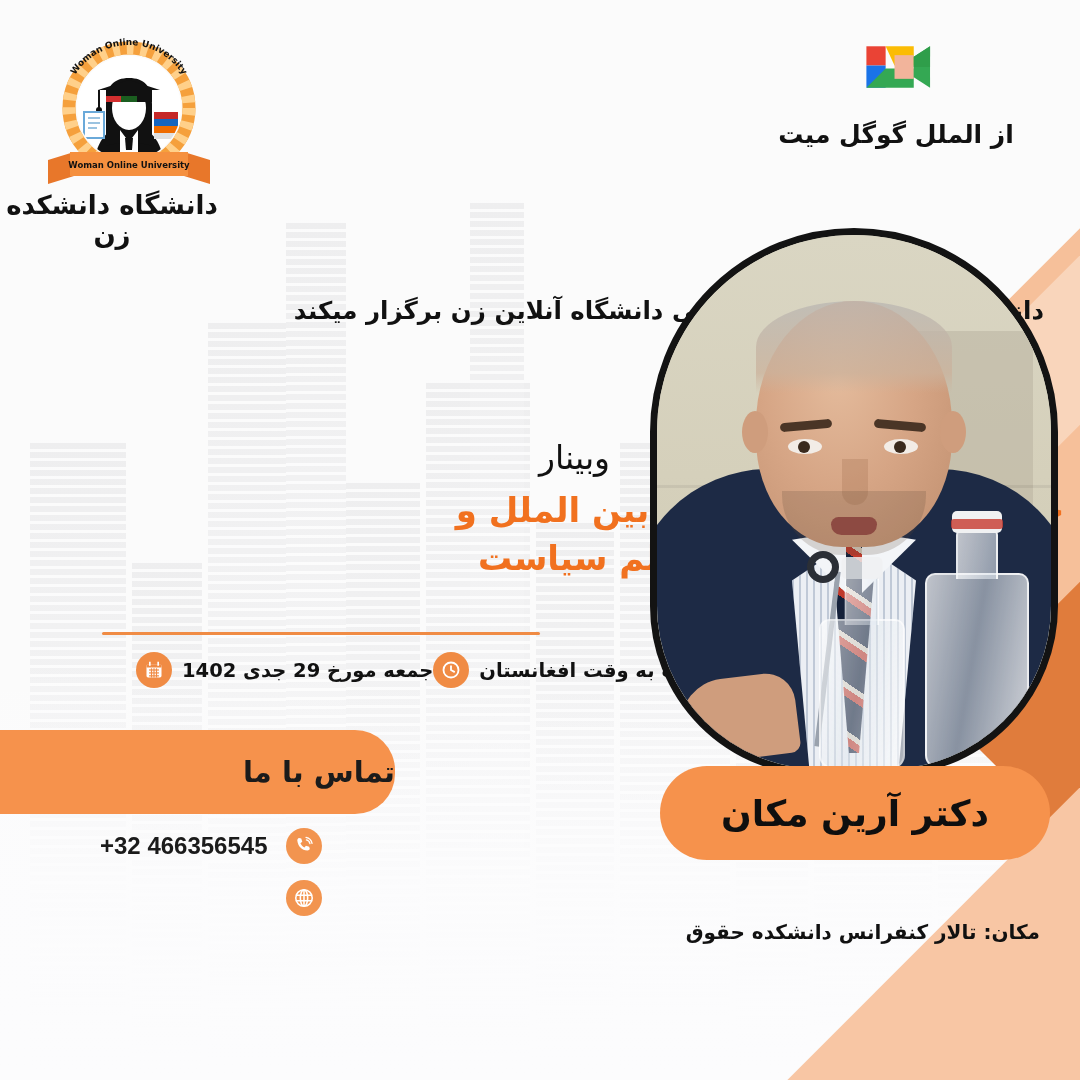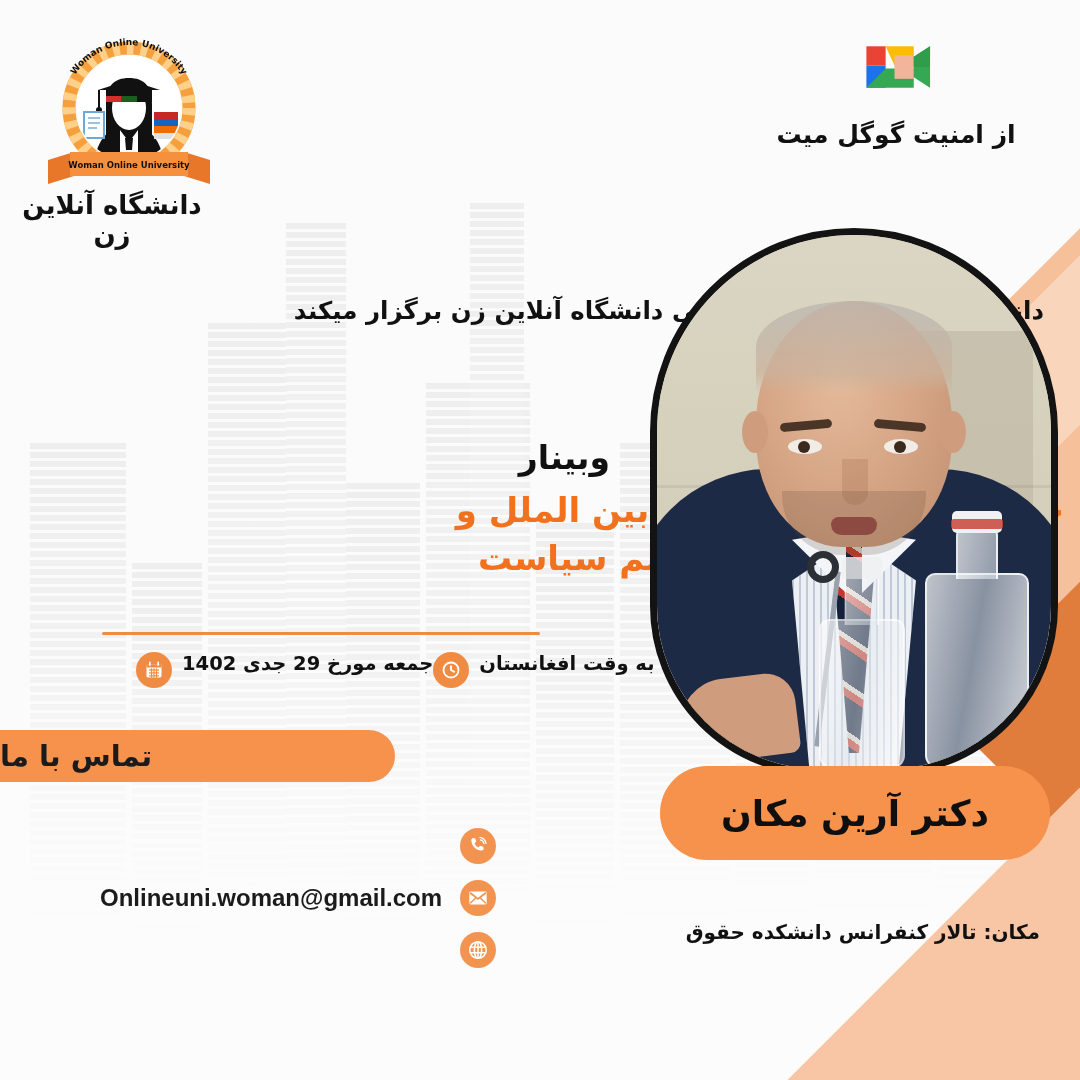--- a/index.html
+++ b/index.html
@@ -105,58 +105,58 @@
   
   .faculty-line{
     position:absolute; right:36px; top:296px;
     font-size:24.5px; font-weight:bold; color:#111;
     white-space:nowrap;
   }
 
   
   .webinar-label{
     position:absolute; right:470px; top:438px;
-    font-size:33px; font-weight:bold; color:#111;
+    font-size:33px; font-weight:normal; color:#111;
   }
   .webinar-title{
     position:absolute; right:0; top:486px; width:640px;
     text-align:center;
     font-size:34px; font-weight:bold; line-height:1.42;
     color:#f1711f;
   }
   .webinar-title .l2{ display:block; }
 
   
   .divider{
     position:absolute; left:102px; top:632px; width:438px; height:3px;
     background:#f08b44; border-radius:2px;
   }
 
   
   .meta-row{
     position:absolute; left:100px; top:648px; width:546px; height:44px;
     display:flex; flex-direction:row-reverse; align-items:center; gap:0;
   }
-  .meta-item{ display:flex; flex-direction:row-reverse; align-items:flex-start; gap:10px; }
+  .meta-item{ display:flex; flex-direction:row-reverse; align-items:center; gap:10px; }
   .meta-item.first{ margin-left:36px; }
   .ic-circle{
     width:36px; height:36px; border-radius:50%;
     background:#f08b44; display:flex; align-items:center; justify-content:center;
     flex:0 0 36px;
   }
   .ic-circle svg{ width:20px; height:20px; display:block; }
   .meta-text{ font-size:19.5px; font-weight:bold; color:#111; white-space:nowrap; }
 
   
   .contact-pill{
     position:absolute; left:0; top:730px;
-    width:395px; height:52px;
+    width:395px; height:84px;
     background:#f6924c;
     border-radius:0 40px 40px 0;
-    display:flex; align-items:center; justify-content:flex-end;
+    display:flex; align-items:center; justify-content:flex-start;
   }
   .contact-pill span{ font-size:29px; font-weight:bold; color:#1b1b1b; }
 
   
   .contact-list{ position:absolute; left:100px; top:820px; }
   .contact-row{
     display:flex; flex-direction:row; align-items:center; gap:18px;
     height:52px;
   }
   .c-ic{
@@ -405,33 +405,33 @@
 
         <g>
           <path d="M 8 126 L 34 118 L 34 142 L 8 150 Z" fill="#e8772a"></path>
           <path d="M 170 126 L 144 118 L 144 142 L 170 150 Z" fill="#e8772a"></path>
           <path d="M 30 118 L 148 118 L 148 142 L 30 142 Z" fill="#f5903f"></path>
           <text x="89" y="134" font-size="8.5" font-weight="bold" fill="#111111" text-anchor="middle" font-family="DejaVu Sans, sans-serif">Woman Online University</text>
         </g>
       </svg>
     </div>
 
-    <div class="uni-name">دانشگاه آنلاین زن</div>
+    <div class="uni-name">دانشگاه دانشکده زن</div>
 
     <div class="meet-wrap">
       <svg class="meet-logo" viewBox="0 0 120 100" xmlns="http://www.w3.org/2000/svg">
         <polygon points="20,22 46,22 46,48 20,48" fill="#ea4335"></polygon>
         <polygon points="20,48 46,48 46,78 20,78" fill="#1a73e8"></polygon>
         <polygon points="46,22 84,22 84,48 58,48" fill="#fbbc04"></polygon>
         <polygon points="20,78 84,78 84,52 46,52" fill="#34a853"></polygon>
         <polygon points="58,34 84,34 84,66 58,66" fill="#f2b49b"></polygon>
         <polygon points="84,36 106,22 106,78 84,64" fill="#34a853"></polygon>
         <polygon points="84,36 106,22 106,50 84,50" fill="#2f9e4a"></polygon>
       </svg>
-      <div class="meet-label">از امنیت گوگل میت</div>
+      <div class="meet-label">از الملل گوگل میت</div>
     </div>
 
     <div class="faculty-line">دانشکده حقوق و علوم سیاسی دانشگاه آنلاین زن برگزار میکند</div>
 
     <div class="webinar-label">وبینار</div>
     <div class="webinar-title">
       <span class="l1">خاستگاه مطالعات امنیت بین الملل و</span>
       <span class="l2">جایگاه آکادمیک آن در علم سیاست</span>
     </div>
 
@@ -473,30 +473,21 @@
     </div>
 
     <div class="contact-list">
       <div class="contact-row">
         <span class="c-ic">
           <svg viewBox="0 0 24 24">
             <path fill="#ffffff" d="M6.6 3.2 9 3.9l1.1 3.5-2 1.6c.9 2 2.4 3.6 4.4 4.6l1.6-2 3.5 1.1.7 2.4c-.2 1.2-1.4 2-2.7 1.9C9.5 16.6 5.4 12.4 4.7 6 4.6 4.7 5.4 3.5 6.6 3.2z"></path>
             <path fill="none" stroke="#ffffff" stroke-width="1.4" stroke-linecap="round" d="M14.6 5.4a5.2 5.2 0 0 1 3.9 3.9M14.2 2.6a8.3 8.3 0 0 1 6.6 6.6"></path>
           </svg>
         </span>
-      </div>
-      <div class="contact-row">
-        <span class="c-ic">
-          <svg viewBox="0 0 24 24">
-            <rect x="2.5" y="5" width="19" height="14" rx="1.6" fill="#ffffff"></rect>
-            <path d="M3.4 6.2 12 13l8.6-6.8" fill="none" stroke="#f2944f" stroke-width="2"></path>
-            <path d="M3.4 17.8 9.6 12M20.6 17.8 14.4 12" fill="none" stroke="#f2944f" stroke-width="1.6"></path>
-          </svg>
-        </span>
-        <span class="c-text">Onlineuni.woman@gmail.com</span>
+        <span class="c-text">+32 466356545</span>
       </div>
       <div class="contact-row">
         <span class="c-ic">
           <svg viewBox="0 0 24 24" fill="none" stroke="#ffffff" stroke-width="1.7">
             <circle cx="12" cy="12" r="9"></circle>
             <ellipse cx="12" cy="12" rx="4" ry="9"></ellipse>
             <line x1="3" y1="9" x2="21" y2="9"></line>
             <line x1="3" y1="15" x2="21" y2="15"></line>
             <line x1="12" y1="3" x2="12" y2="21"></line>
           </svg>

